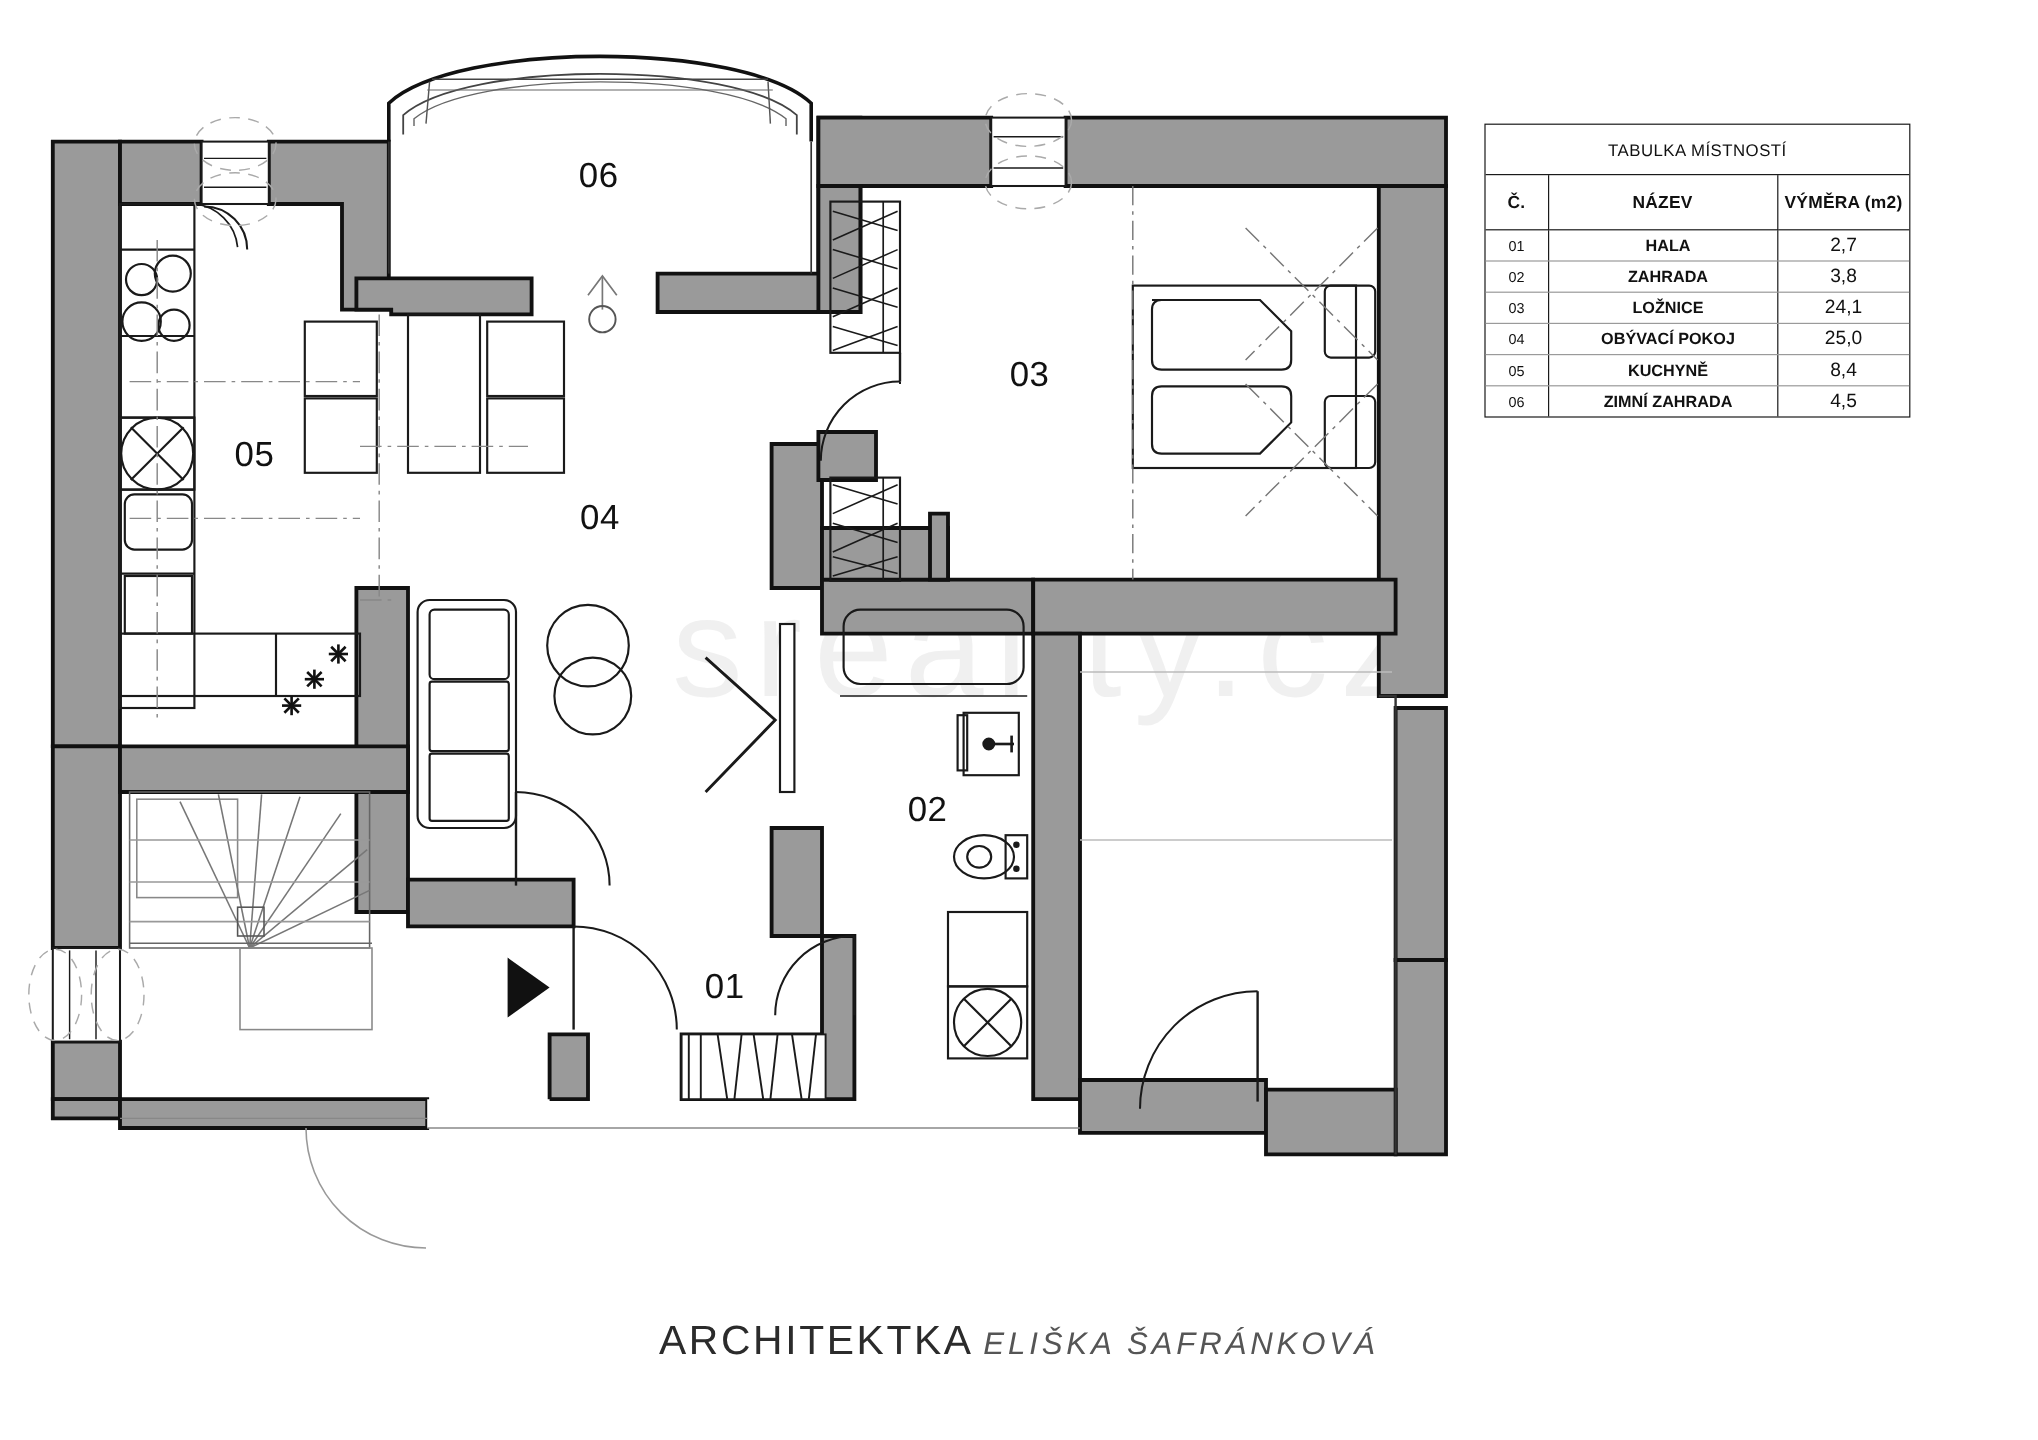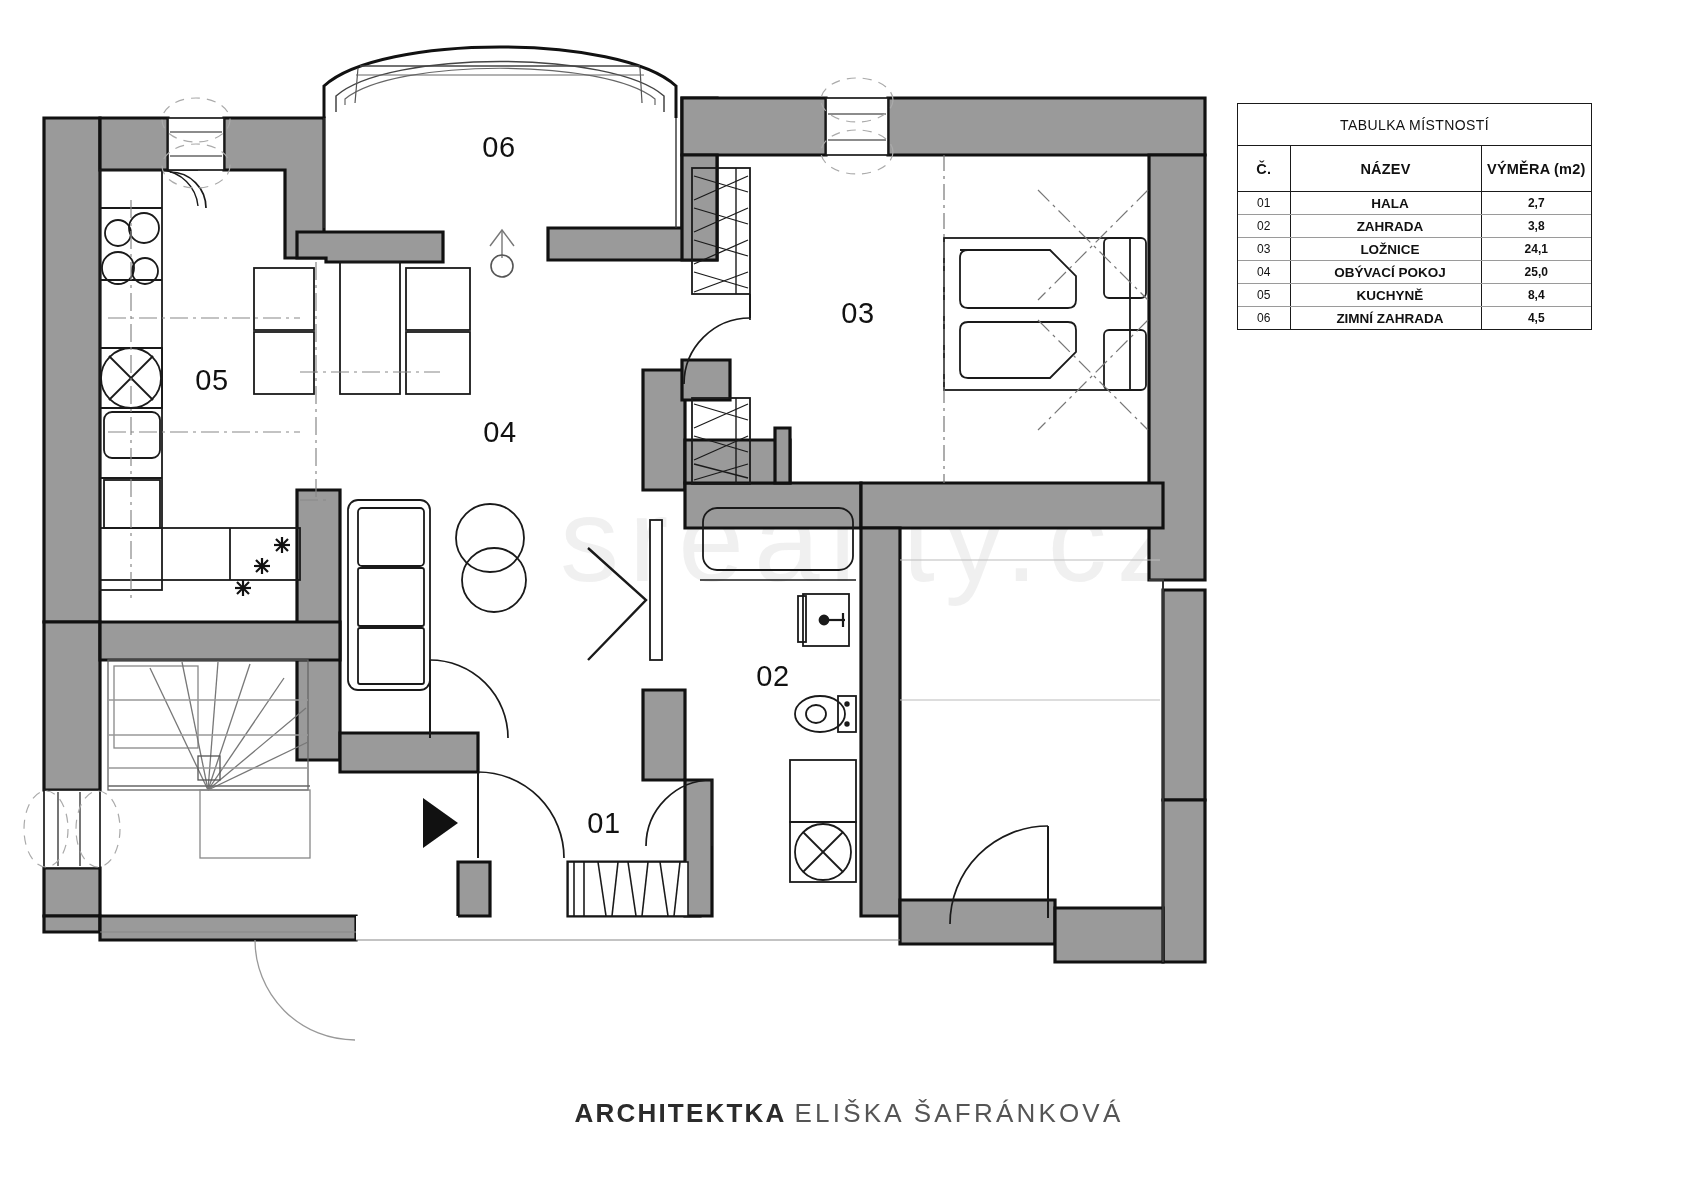--- a/index.html
+++ b/index.html
@@ -82,50 +82,51 @@
   }
   #room-table td.c-name {
     text-align: center;
     font-weight: 700;
     padding-left: 13px;
     font-size: 13.5px;
     border-right: 1.2px solid #1a1a1a;
   }
   #room-table td.c-area {
     text-align: center;
-    font-weight: 700;
-    font-size: 12px;
+    font-weight: 400;
+    font-size: 16px;
     width: 110px;
   }
   #room-table th.h-num { width: 52px; border-right: 1.2px solid #1a1a1a; }
   #room-table th.h-name { border-right: 1.2px solid #1a1a1a; }
   #room-table th.h-area { width: 110px; }
 
   
   #footer-sig {
     position: absolute;
     left: 0; top: 1098px;
     width: 1698px;
     text-align: center;
     white-space: nowrap;
   }
   #footer-sig .sig-bold {
     font-family: "Liberation Sans", sans-serif;
-    font-size: 26px;
-    font-weight: 700;
+    font-size: 34px;
+    font-weight: 400;
     letter-spacing: 2.2px;
     color: #2b2b2b;
   }
   #footer-sig .sig-light {
     font-family: "Liberation Sans", sans-serif;
     font-size: 26px;
     font-weight: 300;
     letter-spacing: 3.2px;
     color: #555555;
     margin-left: 8px;
+    font-style: italic;
   }
 
   
   #watermark {
     position: absolute;
     left: 560px; top: 470px;
     width: 820px; height: 140px;
     font-family: "Liberation Sans", sans-serif;
     font-size: 118px;
     font-weight: 400;

